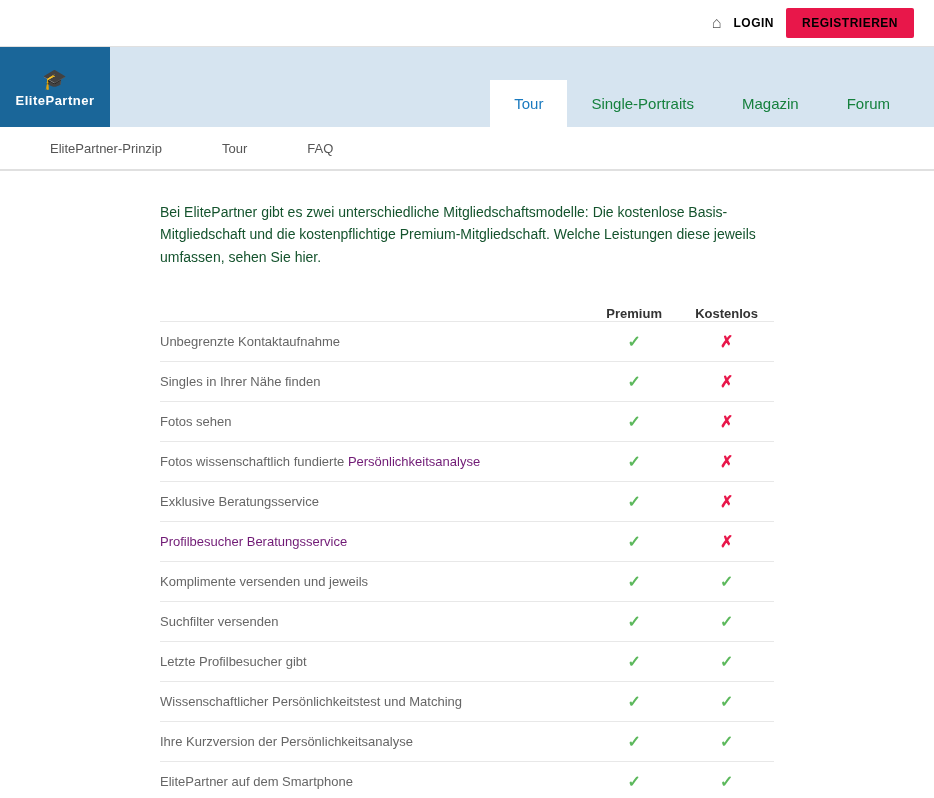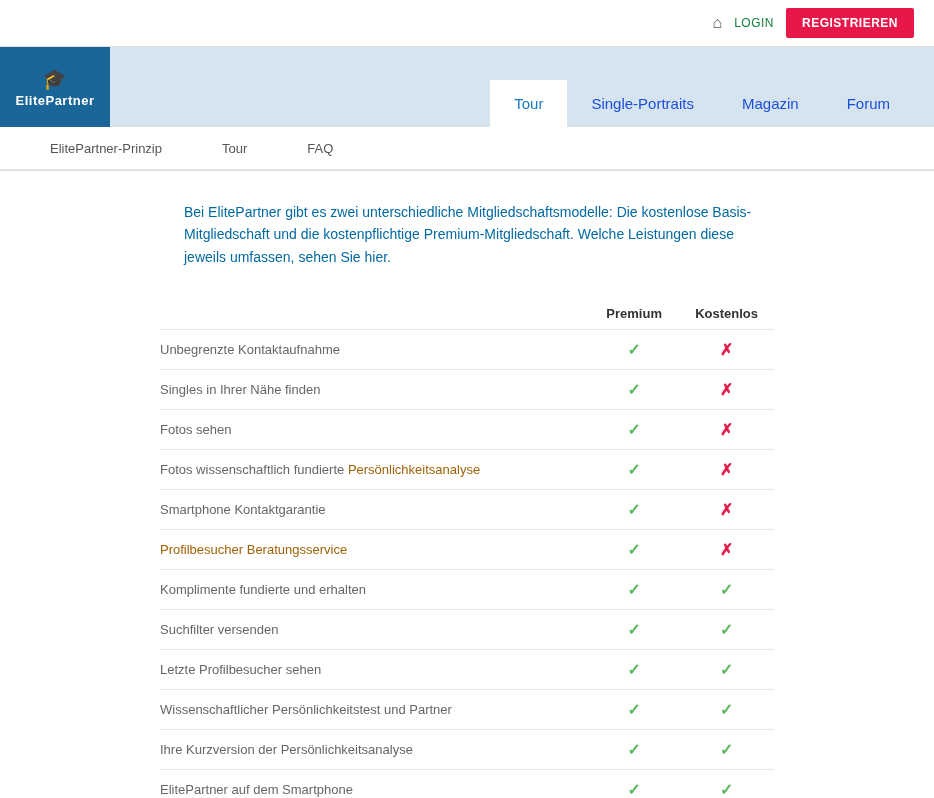--- a/index.html
+++ b/index.html
@@ -18,28 +18,28 @@
       display: flex;
       align-items: center;
       gap: 12px;
     }
     .home-icon {
       font-size: 16px;
       color: #555;
     }
     .login-btn {
       font-size: 12px;
-      color: #15803d;
-      font-weight: normal;
+      color: #000000;
+      font-weight: bold;
       letter-spacing: 0.5px;
       cursor: pointer;
     }
     .register-btn {
       background: #e8174a;
-      color: #ffffff;
+      color: #000000;
       border: none;
       padding: 8px 16px;
       font-size: 12px;
       font-weight: bold;
       letter-spacing: 0.5px;
       cursor: pointer;
       border-radius: 2px;
     }
 
     
@@ -71,21 +71,21 @@
     .nav-tabs {
       display: flex;
       align-items: flex-end;
       flex: 1;
       justify-content: flex-end;
       padding-right: 20px;
     }
     .nav-tab {
       padding: 12px 24px;
       font-size: 15px;
-      color: #1d4ed8;
+      color: #15803d;
       cursor: pointer;
       border-bottom: 3px solid transparent;
       margin-bottom: 0;
       white-space: nowrap;
     }
     .nav-tab.active {
       background: #fff;
       color: #1a7abf;
       border-bottom: none;
       padding-bottom: 15px;
@@ -112,25 +112,24 @@
     }
 
     
     .main-content {
       padding: 30px 160px;
       max-width: 934px;
     }
 
     .intro-text {
       font-size: 14px;
-      color: #0369a1;
+      color: #14532d;
       line-height: 1.6;
       margin-bottom: 30px;
       max-width: 600px;
-      margin-left: 24px;
     }
 
     
     .comparison-table {
       width: 100%;
       border-collapse: collapse;
     }
     .comparison-table th {
       font-size: 13px;
       font-weight: bold;
@@ -162,25 +161,25 @@
       color: #5cb85c;
       font-size: 16px;
       font-weight: bold;
     }
     .cross-red {
       color: #e8174a;
       font-size: 16px;
       font-weight: bold;
     }
     .link-text {
-      color: #a16207;
+      color: #701a75;
       cursor: pointer;
     }
     .header-row th {
-      padding-bottom: 8px;
+      padding-bottom: 0;
     }
 
     
     .comparison-table tr:last-child td {
       border-bottom: 1px solid #e8e8e8;
     }
   </style>
 </head>
 <body>
 
@@ -239,46 +238,46 @@
           <td class="feature-name">Fotos sehen</td>
           <td class="check-col"><span class="check-green">✓</span></td>
           <td class="check-col"><span class="cross-red">✗</span></td>
         </tr>
         <tr>
           <td class="feature-name"><span>Fotos wissenschaftlich fundierte </span><span class="link-text">Persönlichkeitsanalyse</span></td>
           <td class="check-col"><span class="check-green">✓</span></td>
           <td class="check-col"><span class="cross-red">✗</span></td>
         </tr>
         <tr>
-          <td class="feature-name">Smartphone Kontaktgarantie</td>
+          <td class="feature-name">Exklusive Beratungsservice</td>
           <td class="check-col"><span class="check-green">✓</span></td>
           <td class="check-col"><span class="cross-red">✗</span></td>
         </tr>
         <tr>
           <td class="feature-name"><span class="link-text">Profilbesucher Beratungsservice</span></td>
           <td class="check-col"><span class="check-green">✓</span></td>
           <td class="check-col"><span class="cross-red">✗</span></td>
         </tr>
         <tr>
-          <td class="feature-name">Komplimente fundierte und erhalten</td>
+          <td class="feature-name">Komplimente versenden und jeweils</td>
           <td class="check-col"><span class="check-green">✓</span></td>
           <td class="check-col"><span class="check-green">✓</span></td>
         </tr>
         <tr>
           <td class="feature-name">Suchfilter versenden</td>
           <td class="check-col"><span class="check-green">✓</span></td>
           <td class="check-col"><span class="check-green">✓</span></td>
         </tr>
         <tr>
-          <td class="feature-name">Letzte Profilbesucher sehen</td>
-          <td class="check-col"><span class="check-green">✓</span></td>
-          <td class="check-col"><span class="check-green">✓</span></td>
-        </tr>
-        <tr>
-          <td class="feature-name">Wissenschaftlicher Persönlichkeitstest und Partner</td>
+          <td class="feature-name">Letzte Profilbesucher gibt</td>
+          <td class="check-col"><span class="check-green">✓</span></td>
+          <td class="check-col"><span class="check-green">✓</span></td>
+        </tr>
+        <tr>
+          <td class="feature-name">Wissenschaftlicher Persönlichkeitstest und Matching</td>
           <td class="check-col"><span class="check-green">✓</span></td>
           <td class="check-col"><span class="check-green">✓</span></td>
         </tr>
         <tr>
           <td class="feature-name">Ihre Kurzversion der Persönlichkeitsanalyse</td>
           <td class="check-col"><span class="check-green">✓</span></td>
           <td class="check-col"><span class="check-green">✓</span></td>
         </tr>
         <tr>
           <td class="feature-name">ElitePartner auf dem Smartphone</td>

